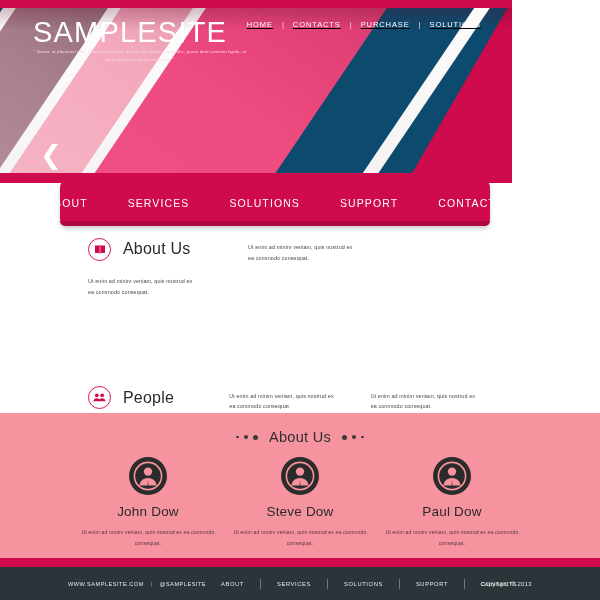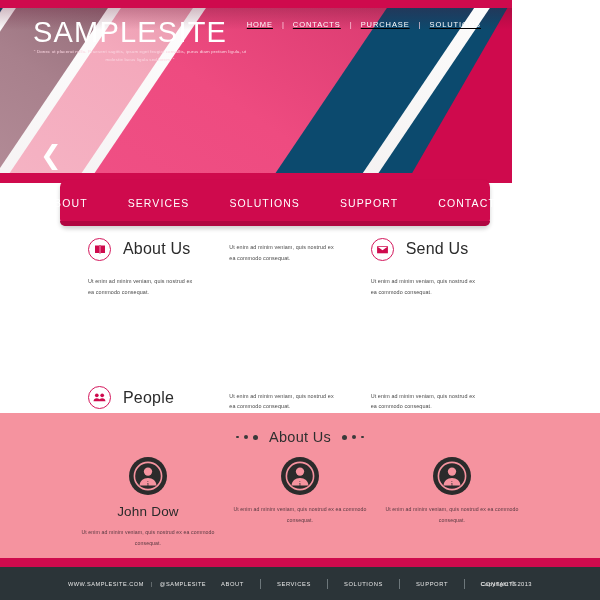--- a/index.html
+++ b/index.html
@@ -239,34 +239,20 @@
           <p>Ut enim ad minim veniam, quis nostrud ex ea commodo consequat.</p>
         </div>
       </div>
 
       <div class="fcol">
         <div class="fbody">
           <p>Ut enim ad minim veniam, quis nostrud ex ea commodo consequat.</p>
         </div>
       </div>
 
-      <div class="fcol">
-        <div class="fhead">
-          <span class="icirc">
-            <svg width="13" height="13" viewBox="0 0 24 24">
-                <path fill="#cf0a4d" d="M2 6h20v13H2z"></path>
-                <path fill="#fff" d="M3.5 7.2L12 13.2l8.5-6z"></path>
-              </svg>
-          </span>
-          <span class="ftitle">Send Us</span>
-        </div>
-        <div class="fbody">
-          <p>Ut enim ad minim veniam, quis nostrud ex ea commodo consequat.</p>
-        </div>
-      </div>
 
     </div>
 
     <div class="frow" style="margin-top:74px;">
 
       <div class="fcol">
         <div class="fhead">
           <span class="icirc">
             <svg width="13" height="13" viewBox="0 0 24 24">
                 <circle cx="7" cy="8" r="3.4" fill="#cf0a4d"></circle>
@@ -331,32 +317,34 @@
 
       <div class="member">
         <div class="avatar">
           <svg width="32" height="32" viewBox="0 0 40 40">
             <circle cx="20" cy="20" r="17" fill="none" stroke="#f5939f" stroke-width="2"></circle>
             <circle cx="20" cy="14.5" r="5.2" fill="#f5939f"></circle>
             <path fill="#f5939f" d="M9.5 32c0-6 4.7-9.6 10.5-9.6S30.5 26 30.5 32z"></path>
             <text x="20" y="33.4" font-size="11" font-family="Liberation Serif, serif" fill="#2b2b2b" text-anchor="middle">i</text>
           </svg>
         </div>
+        <div class="mname">Steve Dow</div>
         <div class="mbody">Ut enim ad minim veniam, quis nostrud ex ea commodo consequat.</div>
       </div>
 
       <div class="member">
         <div class="avatar">
           <svg width="32" height="32" viewBox="0 0 40 40">
             <circle cx="20" cy="20" r="17" fill="none" stroke="#f5939f" stroke-width="2"></circle>
             <circle cx="20" cy="14.5" r="5.2" fill="#f5939f"></circle>
             <path fill="#f5939f" d="M9.5 32c0-6 4.7-9.6 10.5-9.6S30.5 26 30.5 32z"></path>
             <text x="20" y="33.4" font-size="11" font-family="Liberation Serif, serif" fill="#2b2b2b" text-anchor="middle">i</text>
           </svg>
         </div>
+        <div class="mname">Paul Dow</div>
         <div class="mbody">Ut enim ad minim veniam, quis nostrud ex ea commodo consequat.</div>
       </div>
 
     </div>
   </div>
 
   <div class="footbar"></div>
   <div class="footer">
     <div class="fsite">
       <span>WWW.SAMPLESITE.COM</span>

